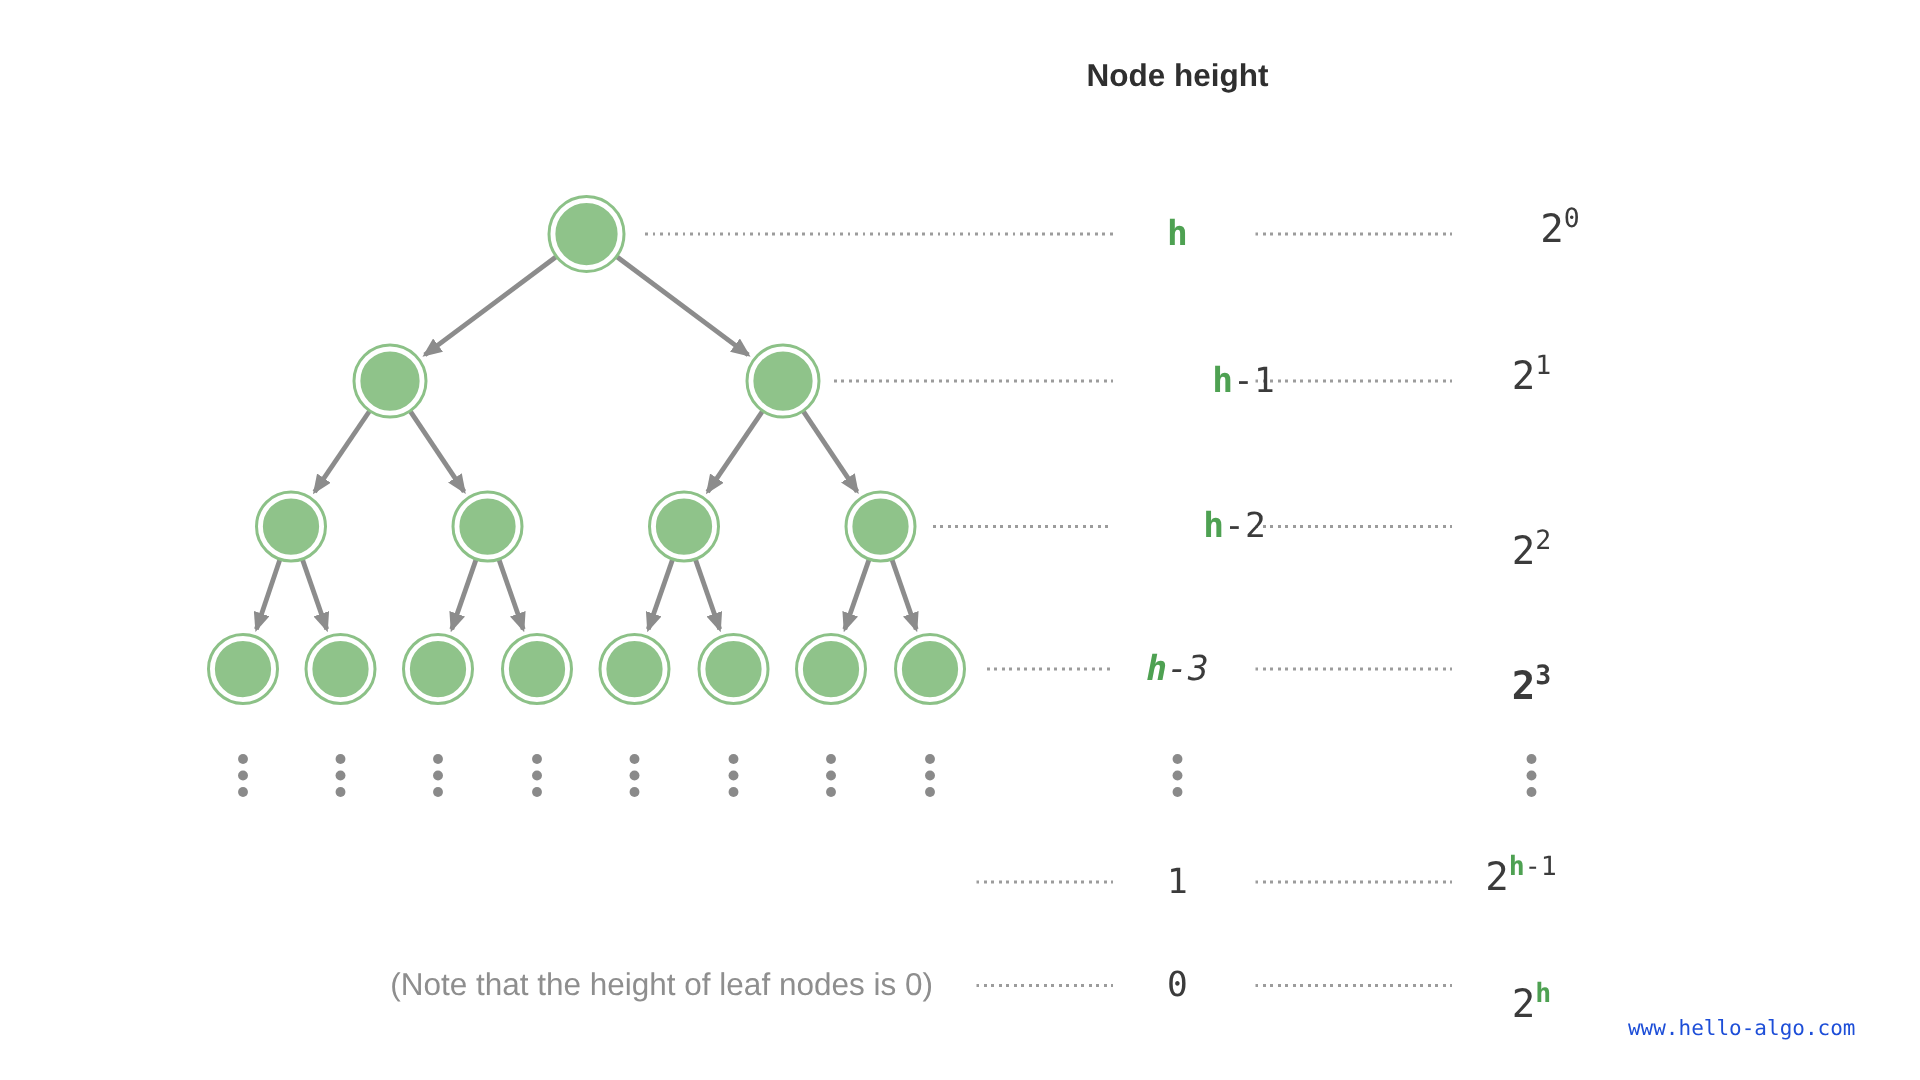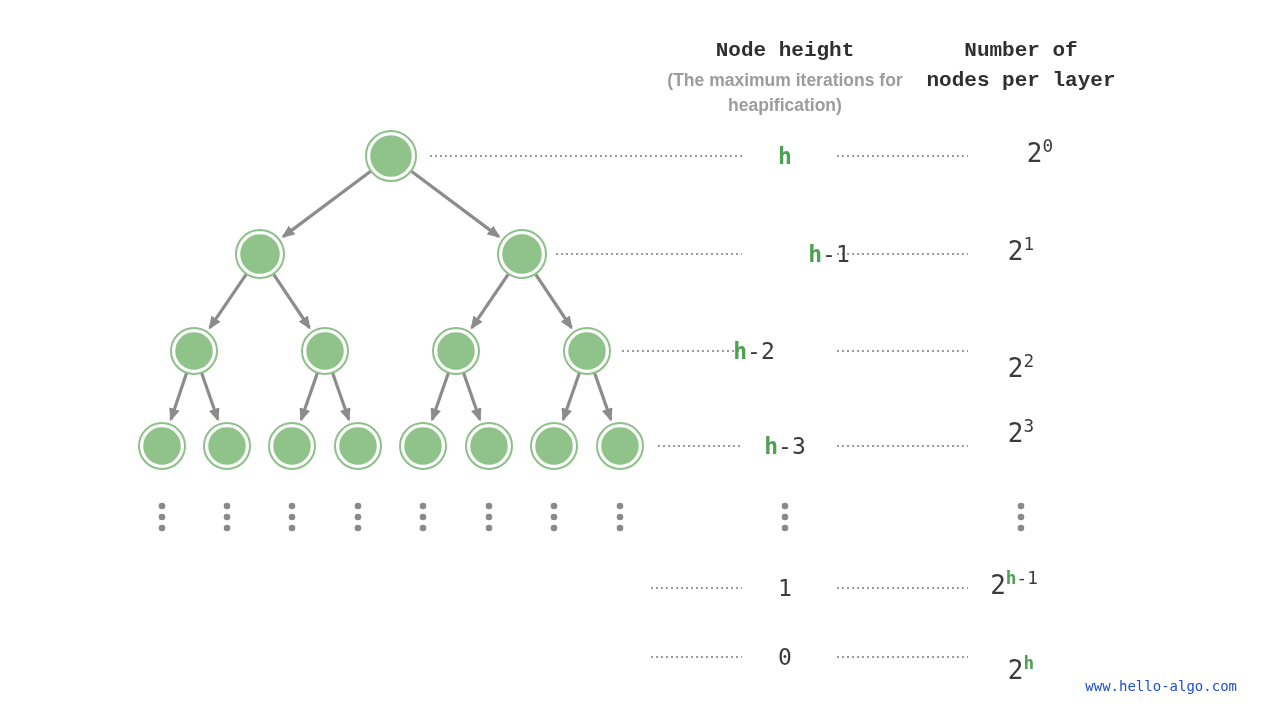--- a/index.html
+++ b/index.html
@@ -5,21 +5,21 @@
   html,body { margin:0; padding:0; background:#ffffff; }
   #page {
     position:relative; width:1280px; height:720px; background:#ffffff;
     overflow:hidden; font-family:"Liberation Sans", sans-serif;
   }
   .abs { position:absolute; }
   .center-x { transform:translateX(-50%); }
 
   .col-title {
     font-weight:bold; font-size:21px; color:#2f2f2f; text-align:center;
-    line-height:30px; white-space:pre-line;font-family:Liberation Mono, monospace;
+    line-height:30px; white-space:pre-line;
   }
   .col-subtitle {
     font-weight:bold; font-size:17.5px; color:#9c9c9c; text-align:center;
     line-height:25px; width:270px;
   }
   .note-text {
     font-size:21px; color:#8e8e8e; white-space:nowrap;
   }
   .watermark {
     font-family:"DejaVu Sans Mono", monospace; font-size:14px; color:#1d4ed8;
@@ -42,23 +42,20 @@
   .sup { font-size:0.68em; position:relative; top:-0.55em; }
 
   svg { position:absolute; left:0; top:0; }
 </style>
 </head>
 <body>
 
 <div id="page">
 
   <div class="abs center-x col-title" style="left:785px; top:36px;">Node height</div>
-  <div class="abs center-x col-subtitle" style="left:785px; top:68px;">(The maximum iterations for heapification)</div>
-  <div class="abs center-x col-title" style="left:1021px; top:36px;">Number of
-nodes per layer</div>
 
   <svg id="tree-svg" width="1280" height="720" viewBox="0 0 1280 720">
       <defs>
         <marker id="arrowhead" markerUnits="userSpaceOnUse" markerWidth="13" markerHeight="11" refX="11" refY="5.5" orient="auto">
           <path d="M0,0 L13,5.5 L0,11 z" fill="#8c8c8c"></path>
         </marker>
       </defs>
       <line x1="370.9816775502859" y1="170.9755389318472" x2="283.2212540416684" y2="236.62837483905724" stroke="#8c8c8c" stroke-width="3.2" marker-end="url(#arrowhead)"></line>
       <line x1="411.0183224497141" y1="170.9755389318472" x2="498.7787459583316" y2="236.62837483905724" stroke="#8c8c8c" stroke-width="3.2" marker-end="url(#arrowhead)"></line>
       <line x1="246.49896480540005" y1="273.8424305132757" x2="209.75120772703326" y2="327.8504977345117" stroke="#8c8c8c" stroke-width="3.2" marker-end="url(#arrowhead)"></line>
@@ -139,31 +136,32 @@
       <div class="dotted-line" style="left: 430px; width: 312px; top: 155px;"></div>
       <div class="dotted-line" style="left: 837px; width: 131px; top: 155px;"></div>
       <div class="height-label" style="left: 785px; top: 156px;"><span class="green-part">h</span></div>
       <div class="count-label" style="left: 1040px; top: 153px;"><span>2</span><span class=" sup">0</span></div>
       <div class="dotted-line" style="left: 556px; width: 186px; top: 253px;"></div>
       <div class="dotted-line" style="left: 837px; width: 131px; top: 253px;"></div>
       <div class="height-label" style="left: 785px; top: 254px; margin-left: 44px;"><span class="green-part">h</span><span class="">-1</span></div>
       <div class="count-label" style="left: 1021px; top: 251px;"><span>2</span><span class=" sup">1</span></div>
       <div class="dotted-line" style="left: 622px; width: 120px; top: 350px;"></div>
       <div class="dotted-line" style="left: 837px; width: 131px; top: 350px;"></div>
-      <div class="height-label" style="left: 754px; top: 351px;"><span class="green-part">h</span><span class="">-2</span></div>
+      <div class="height-label" style="left: 823px; top: 351px;"><span class="green-part">h</span><span class="">-2</span></div>
       <div class="count-label" style="left: 1021px; top: 368px;"><span>2</span><span class=" sup">2</span></div>
       <div class="dotted-line" style="left: 658px; width: 84px; top: 445px;"></div>
       <div class="dotted-line" style="left: 837px; width: 131px; top: 445px;"></div>
-      <div class="height-label" style="left: 785px; top: 446px;"><span class="green-part">h</span><span class="">-3</span></div>
-      <div class="count-label" style="left: 1021px; top: 433px;"><span>2</span><span class=" sup">3</span></div>
+      <div class="height-label" style="left: 785px; top: 446px; font-style: italic;"><span class="green-part">h</span><span class="">-3</span></div>
+      <div class="count-label" style="left: 1021px; top: 458px; font-weight: bold;"><span>2</span><span class=" sup">3</span></div>
       <div class="dotted-line" style="left: 651px; width: 91px; top: 587px;"></div>
       <div class="dotted-line" style="left: 837px; width: 131px; top: 587px;"></div>
       <div class="height-label" style="left: 785px; top: 588px;"><span class="">1</span></div>
       <div class="count-label" style="left: 1014px; top: 585px;"><span>2</span><span class="green-part sup">h</span><span class=" sup">-1</span></div>
       <div class="dotted-line" style="left: 651px; width: 91px; top: 656px;"></div>
       <div class="dotted-line" style="left: 837px; width: 131px; top: 656px;"></div>
       <div class="height-label" style="left: 785px; top: 657px;"><span class="">0</span></div>
       <div class="count-label" style="left: 1021px; top: 654px; margin-top: 16px;"><span>2</span><span class="green-part sup">h</span></div>
     </div>
 
+  <div class="abs note-text" id="note-el" style="left: 622px; top: 657px; transform: translate(-100%, -50%);">(Note that the height of leaf nodes is 0)</div>
 
   <div class="abs watermark" id="watermark-el" style="left: 1237px; top: 686px; transform: translate(-100%, -50%);">www.hello-algo.com</div>
 </div>
 
 </body></html>

